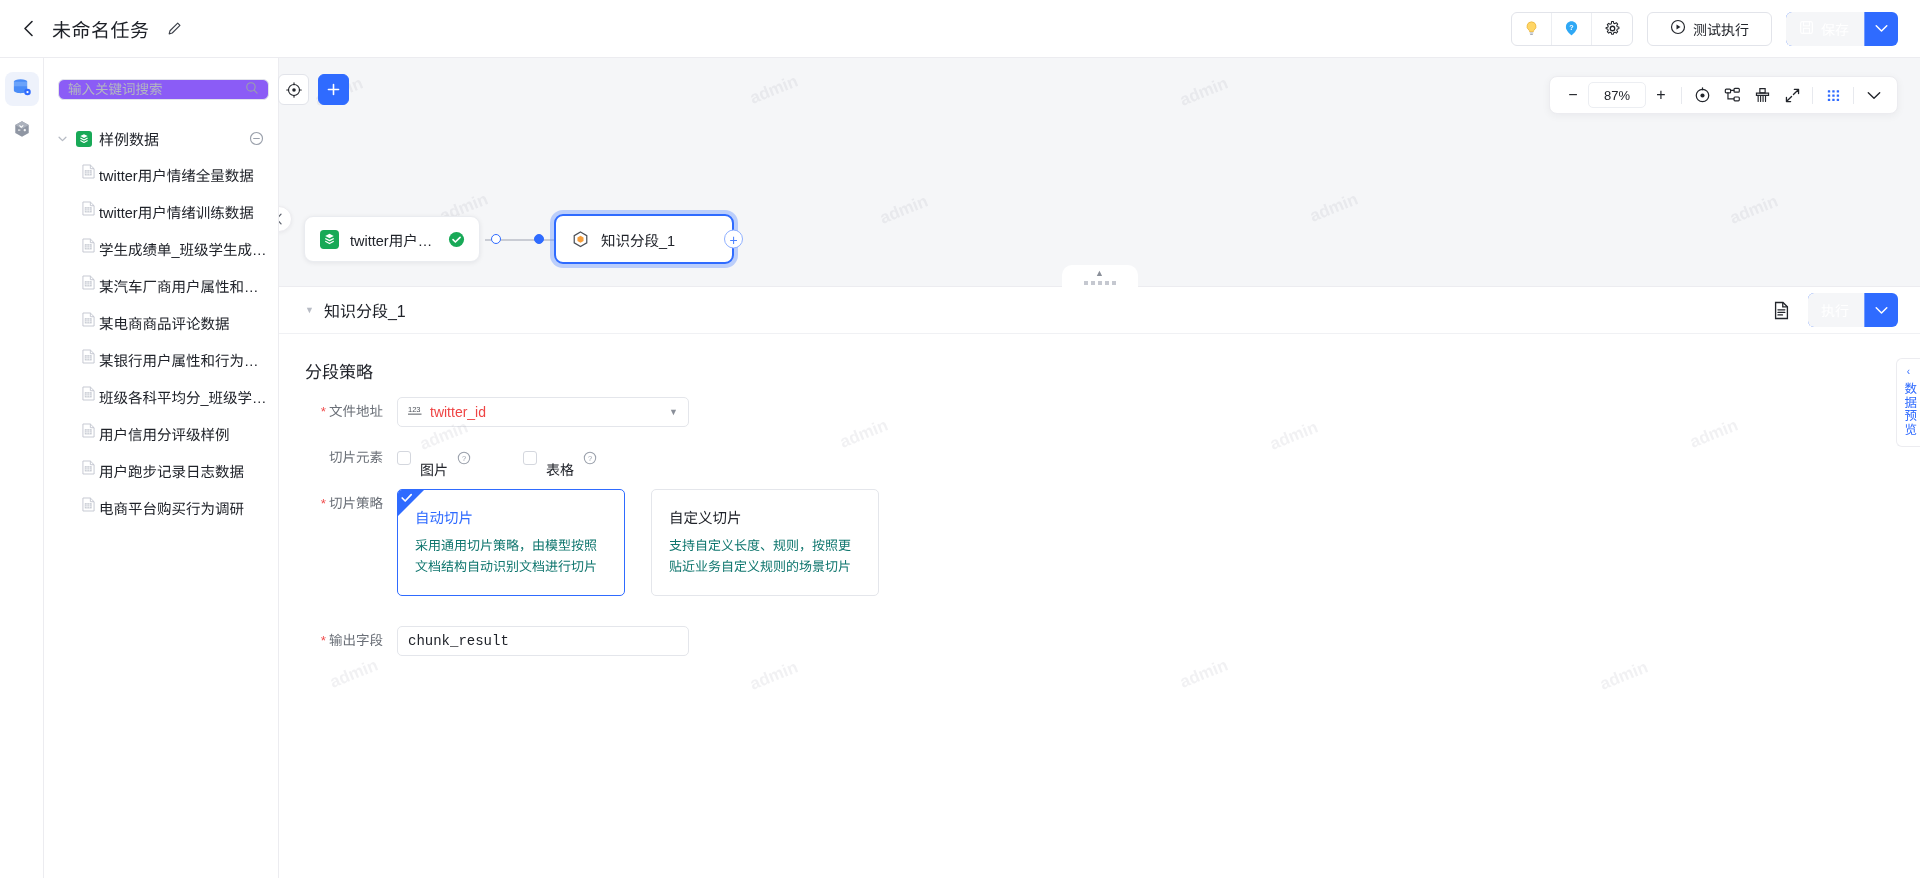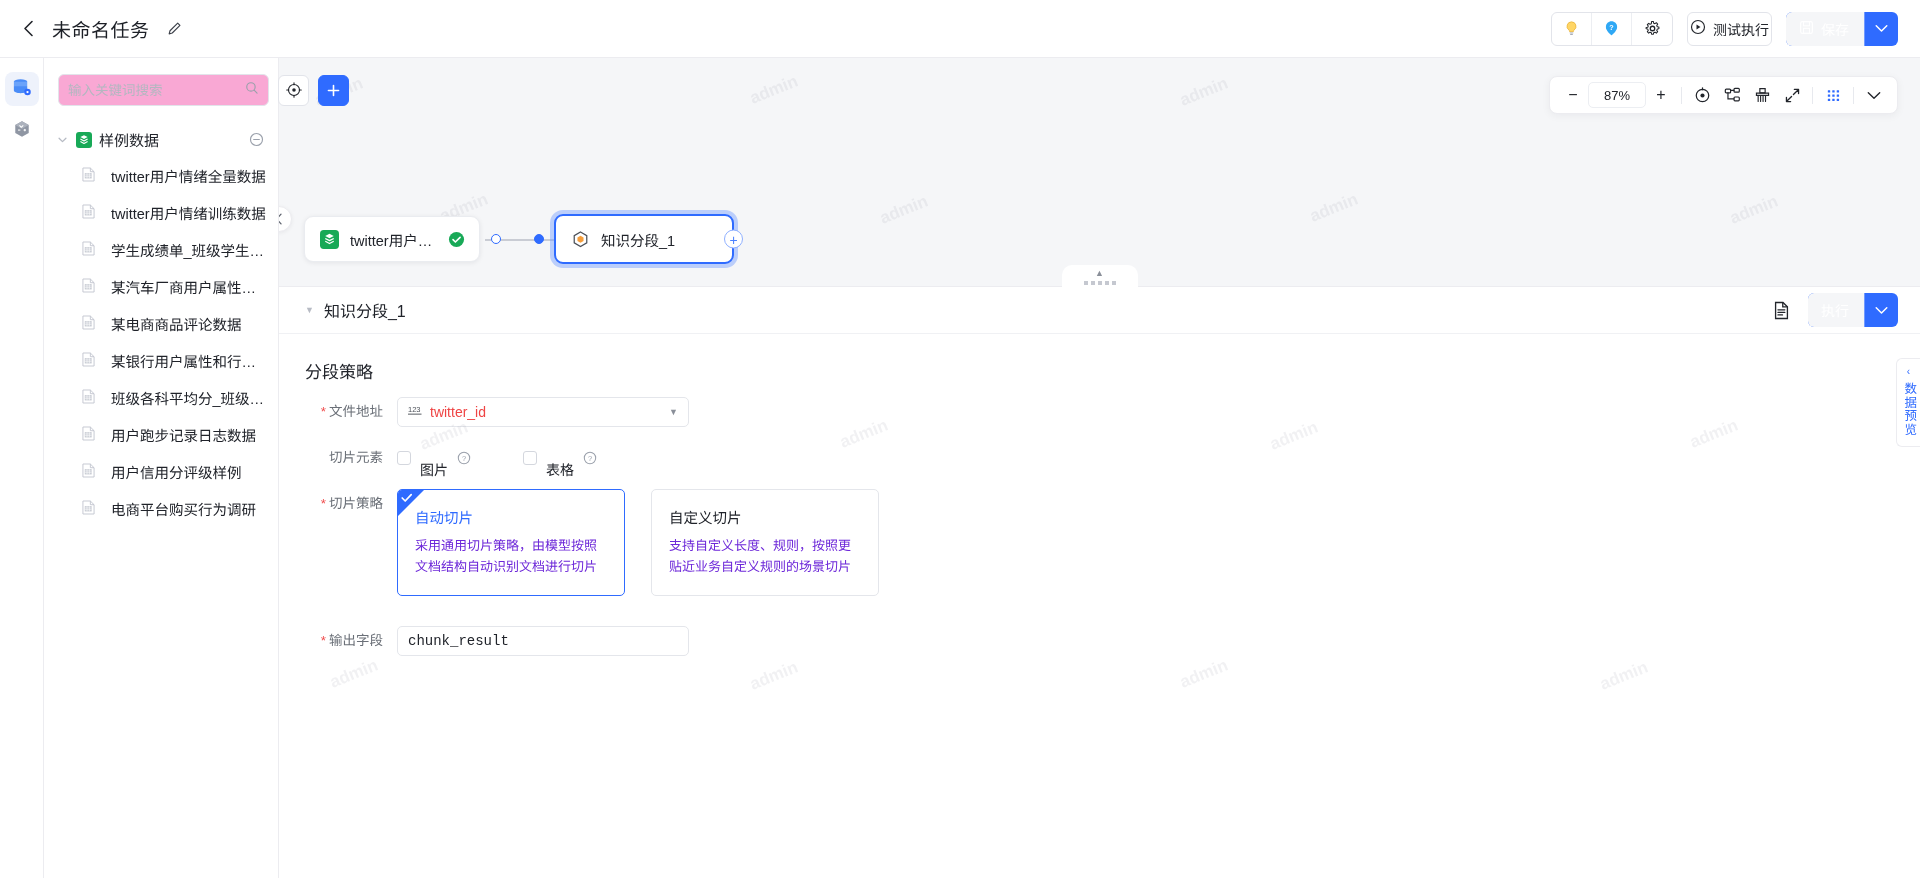--- a/index.html
+++ b/index.html
@@ -26,21 +26,21 @@
   .icon-group {
     display: flex; align-items: center; height: 34px;
     border: 1px solid #e2e4ea; border-radius: 6px; background: #fff; overflow: hidden;
   }
   .icon-group .ibtn {
     width: 40px; height: 100%; display: flex; align-items: center; justify-content: center;
     cursor: pointer; border-right: 1px solid #eceef2;
   }
   .icon-group .ibtn:last-child { border-right: none; }
   .btn-outline {
-    height: 34px; padding: 0 2px; display: flex; align-items: center; gap: 7px;
+    height: 34px; padding: 0 22px; display: flex; align-items: center; gap: 7px;
     border: 1px solid #e2e4ea; border-radius: 6px; background: #fff;
     font-size: 14px; color: #22252b; cursor: pointer; white-space: nowrap;
   }
   .btn-primary-split {
     height: 34px; display: flex; align-items: stretch;
     border-radius: 6px; overflow: hidden; background: #2f6bff; cursor: pointer;
   }
   .btn-primary-split .main {
     display: flex; align-items: center; gap: 7px; padding: 0 15px 0 13px;
     color: #fff; font-size: 14px; white-space: nowrap;
@@ -64,43 +64,43 @@
   }
   .rail-btn.active { background: #eef2fb; }
 
   
   .sidebar {
     width: 235px; min-width: 235px; background: #fff; border-right: 1px solid #ececf0;
     display: flex; flex-direction: column; position: relative; z-index: 20;
   }
   .side-search-row { display: flex; align-items: center; gap: 9px; padding: 16px 12px 10px 14px; }
   .search-box {
-    flex: 1; height: 32px; border: 1px solid #e2e4ea; border-radius: 6px;
-    display: flex; align-items: center; padding: 0 9px; background: #f9a8d4;
+    flex: 1; height: 21px; border: 1px solid #e2e4ea; border-radius: 6px;
+    display: flex; align-items: center; padding: 0 9px; background: #8b5cf6;
   }
   .search-box input {
     flex: 1; border: none; outline: none; font-size: 13.5px; color: #22252b;
     font-family: inherit; background: transparent; min-width: 0;
   }
   .search-box input::placeholder { color: #b3b7c0; }
   .sq-btn {
     width: 31px; height: 31px; min-width: 31px; border: 1px solid #e2e4ea; border-radius: 6px;
     display: flex; align-items: center; justify-content: center; background: #fff; cursor: pointer;
   }
   .sq-btn.blue { background: #2f6bff; border-color: #2f6bff; }
   .tree { padding: 6px 0 16px 0; overflow-y: auto; flex: 1; }
   .tree-group {
     display: flex; align-items: center; gap: 7px; padding: 7px 14px 7px 12px; cursor: pointer; position: relative;
   }
   .tree-caret { width: 12px; display: flex; align-items: center; justify-content: center; color: #b7bbc4; }
   .grp-icon { width: 17px; height: 17px; display: flex; align-items: center; justify-content: center; }
   .grp-label { font-size: 15px; color: #20232a; }
   .grp-minus { margin-left: auto; color: #9aa0ab; display: flex; align-items: center; }
   .tree-item {
-    display: flex; align-items: flex-end; gap: 16px; padding: 8px 10px 8px 38px; cursor: pointer;
+    display: flex; align-items: flex-start; gap: 4px; padding: 8px 10px 8px 38px; cursor: pointer;
   }
   .ti-label {
     font-size: 14.5px; color: #20232a; white-space: nowrap; overflow: hidden; text-overflow: ellipsis;
   }
 
   
   .main { flex: 1; position: relative; background: #f5f6f8; min-width: 0; overflow: hidden; }
   .wm {
     position: absolute; font-size: 17px; color: rgba(150,150,160,.13);
     transform: rotate(-22deg); pointer-events: none; font-weight: 700; user-select: none;
@@ -206,21 +206,21 @@
   .cards { display: flex; gap: 26px; }
   .card {
     width: 228px; min-height: 96px; border: 1px solid #e4e6eb; border-radius: 5px;
     padding: 16px 17px 17px 17px; background: #fff; cursor: pointer; position: relative; overflow: hidden;
   }
   .card.selected { border: 1.5px solid #2f6bff; }
   .card-ribbon { position: absolute; left: 0; top: 0; width: 26px; height: 26px; }
   .card-ribbon svg { display: block; }
   .card-title { font-size: 14.5px; color: #20232a; margin-bottom: 9px; }
   .card.selected .card-title { color: #2f6bff; }
-  .card-desc { font-size: 13px; color: #6d28d9; line-height: 1.6; }
+  .card-desc { font-size: 13px; color: #0f766e; line-height: 1.6; }
 
   
   .preview-tab {
     position: absolute; right: 0; top: 300px; width: 24px;
     background: #fff; border: 1px solid #ececf0; border-right: none; border-radius: 6px 0 0 6px;
     padding: 8px 0 10px 0; display: flex; flex-direction: column; align-items: center; gap: 5px;
     cursor: pointer; z-index: 30;
   }
   .pt-caret { color: #2f6bff; font-size: 10px; line-height: 1; }
   .pt-text { font-size: 12.5px; color: #2f6bff; line-height: 1.25; writing-mode: vertical-rl; letter-spacing: 1px; }
@@ -434,30 +434,30 @@
                 </svg></span>
             <span class="ti-label">班级各科平均分_班级学生...</span>
           </div>
           <div class="tree-item">
             <span><svg width="13" height="15" viewBox="0 0 14 16" fill="none">
                   <path d="M1 1h8l4 4v10H1V1z" fill="#fff" stroke="#c2c6cf" stroke-width="1"></path>
                   <path d="M9 1v4h4" stroke="#c2c6cf" stroke-width="1"></path>
                   <rect x="3" y="6.6" width="7.4" height="5.6" fill="#c2c6cf"></rect>
                   <path d="M3 8.5h7.4M3 10.4h7.4M5.4 6.6v5.6M7.9 6.6v5.6" stroke="#fff" stroke-width=".7"></path>
                 </svg></span>
+            <span class="ti-label">用户信用分评级样例</span>
+          </div>
+          <div class="tree-item">
+            <span><svg width="13" height="15" viewBox="0 0 14 16" fill="none">
+                  <path d="M1 1h8l4 4v10H1V1z" fill="#fff" stroke="#c2c6cf" stroke-width="1"></path>
+                  <path d="M9 1v4h4" stroke="#c2c6cf" stroke-width="1"></path>
+                  <rect x="3" y="6.6" width="7.4" height="5.6" fill="#c2c6cf"></rect>
+                  <path d="M3 8.5h7.4M3 10.4h7.4M5.4 6.6v5.6M7.9 6.6v5.6" stroke="#fff" stroke-width=".7"></path>
+                </svg></span>
             <span class="ti-label">用户跑步记录日志数据</span>
-          </div>
-          <div class="tree-item">
-            <span><svg width="13" height="15" viewBox="0 0 14 16" fill="none">
-                  <path d="M1 1h8l4 4v10H1V1z" fill="#fff" stroke="#c2c6cf" stroke-width="1"></path>
-                  <path d="M9 1v4h4" stroke="#c2c6cf" stroke-width="1"></path>
-                  <rect x="3" y="6.6" width="7.4" height="5.6" fill="#c2c6cf"></rect>
-                  <path d="M3 8.5h7.4M3 10.4h7.4M5.4 6.6v5.6M7.9 6.6v5.6" stroke="#fff" stroke-width=".7"></path>
-                </svg></span>
-            <span class="ti-label">用户信用分评级样例</span>
           </div>
           <div class="tree-item">
             <span><svg width="13" height="15" viewBox="0 0 14 16" fill="none">
                   <path d="M1 1h8l4 4v10H1V1z" fill="#fff" stroke="#c2c6cf" stroke-width="1"></path>
                   <path d="M9 1v4h4" stroke="#c2c6cf" stroke-width="1"></path>
                   <rect x="3" y="6.6" width="7.4" height="5.6" fill="#c2c6cf"></rect>
                   <path d="M3 8.5h7.4M3 10.4h7.4M5.4 6.6v5.6M7.9 6.6v5.6" stroke="#fff" stroke-width=".7"></path>
                 </svg></span>
             <span class="ti-label">电商平台购买行为调研</span>
           </div>

